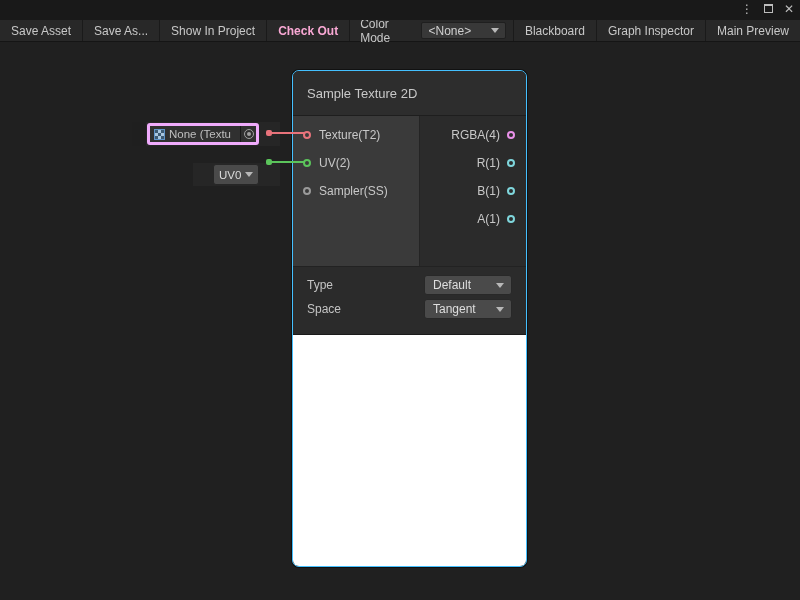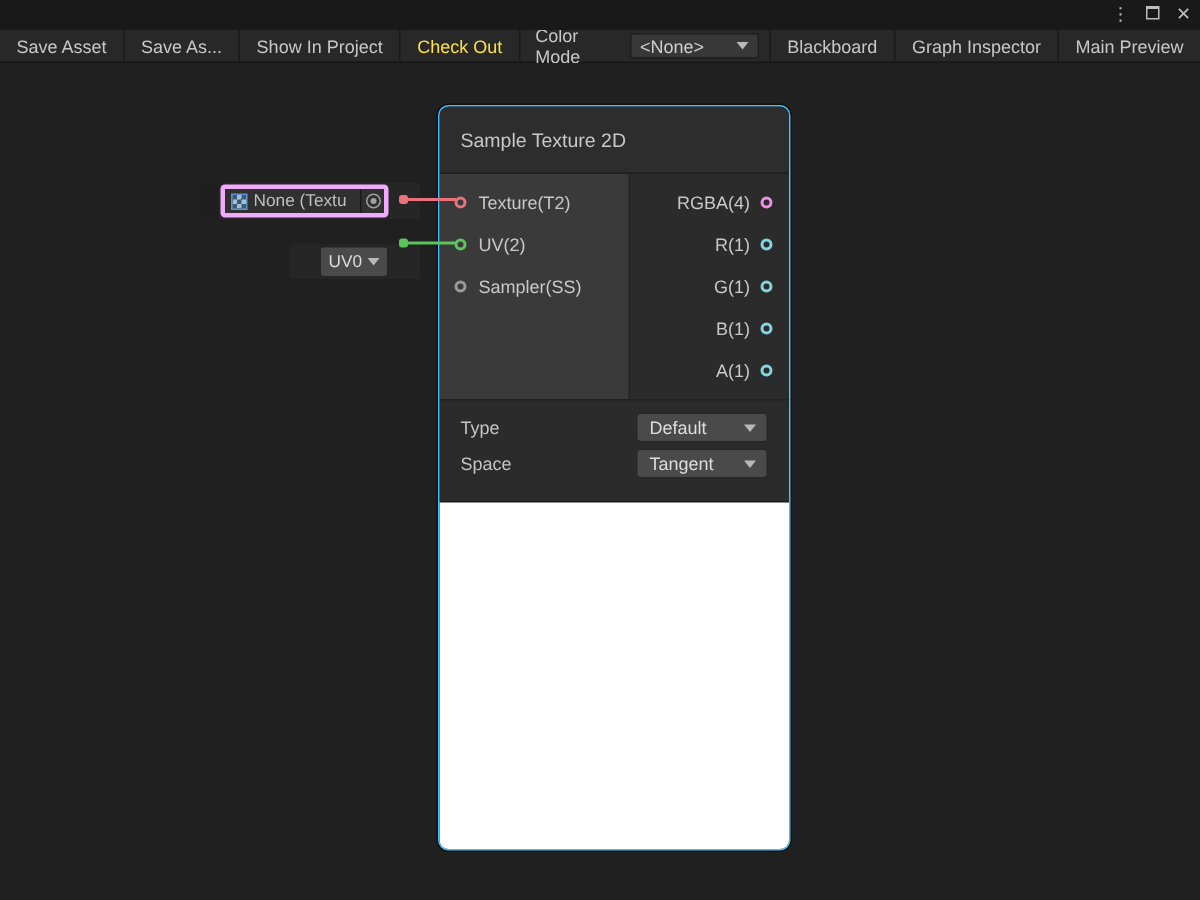--- a/index.html
+++ b/index.html
@@ -49,21 +49,21 @@
   .toolbar {
     height: 22px; background: #282828;
     border-bottom: 1px solid #151515;
     display: flex; align-items: stretch; font-size: 12px;
   }
   .tbtn {
     display: flex; align-items: center; padding: 0 11px;
     border-right: 1px solid #1a1a1a; color: #c8c8c8; white-space: nowrap;
     cursor: default;
   }
-  .tbtn.disabled { color: #fde047; }
+  .tbtn.disabled { color: #f9a8d4; font-weight: bold; }
   .tbtn.no-sep { border-right: none; }
   .tb-right { margin-left: auto; display: flex; align-items: stretch; }
   .color-mode-label { display: flex; align-items: center; padding: 0 8px 0 10px; color: #c8c8c8; }
   .tb-dd {
     align-self: center; width: 96px; height: 17px; background: #383838;
     border: 1px solid #1f1f1f; border-radius: 2px;
     display: flex; align-items: center; padding: 0 6px; margin-right: 7px;
     color: #cfcfcf; position: relative; cursor: default;
   }
   .tb-dd .dd-arrow { position: absolute; right: 6px; }
@@ -221,24 +221,20 @@
         <div class="ports-out">
           <div class="port-row out">
             <span>RGBA(4)</span>
             <span class="port-ring" style="border-color: rgb(233, 145, 233);"></span>
           </div>
           <div class="port-row out">
             <span>R(1)</span>
             <span class="port-ring" style="border-color: rgb(127, 214, 220);"></span>
           </div>
           <div class="port-row out">
-            <span>G(1)</span>
-            <span class="port-ring" style="border-color: rgb(127, 214, 220);"></span>
-          </div>
-          <div class="port-row out">
             <span>B(1)</span>
             <span class="port-ring" style="border-color: rgb(127, 214, 220);"></span>
           </div>
           <div class="port-row out">
             <span>A(1)</span>
             <span class="port-ring" style="border-color: rgb(127, 214, 220);"></span>
           </div>
         </div>
       </div>
       <div class="node-controls">

